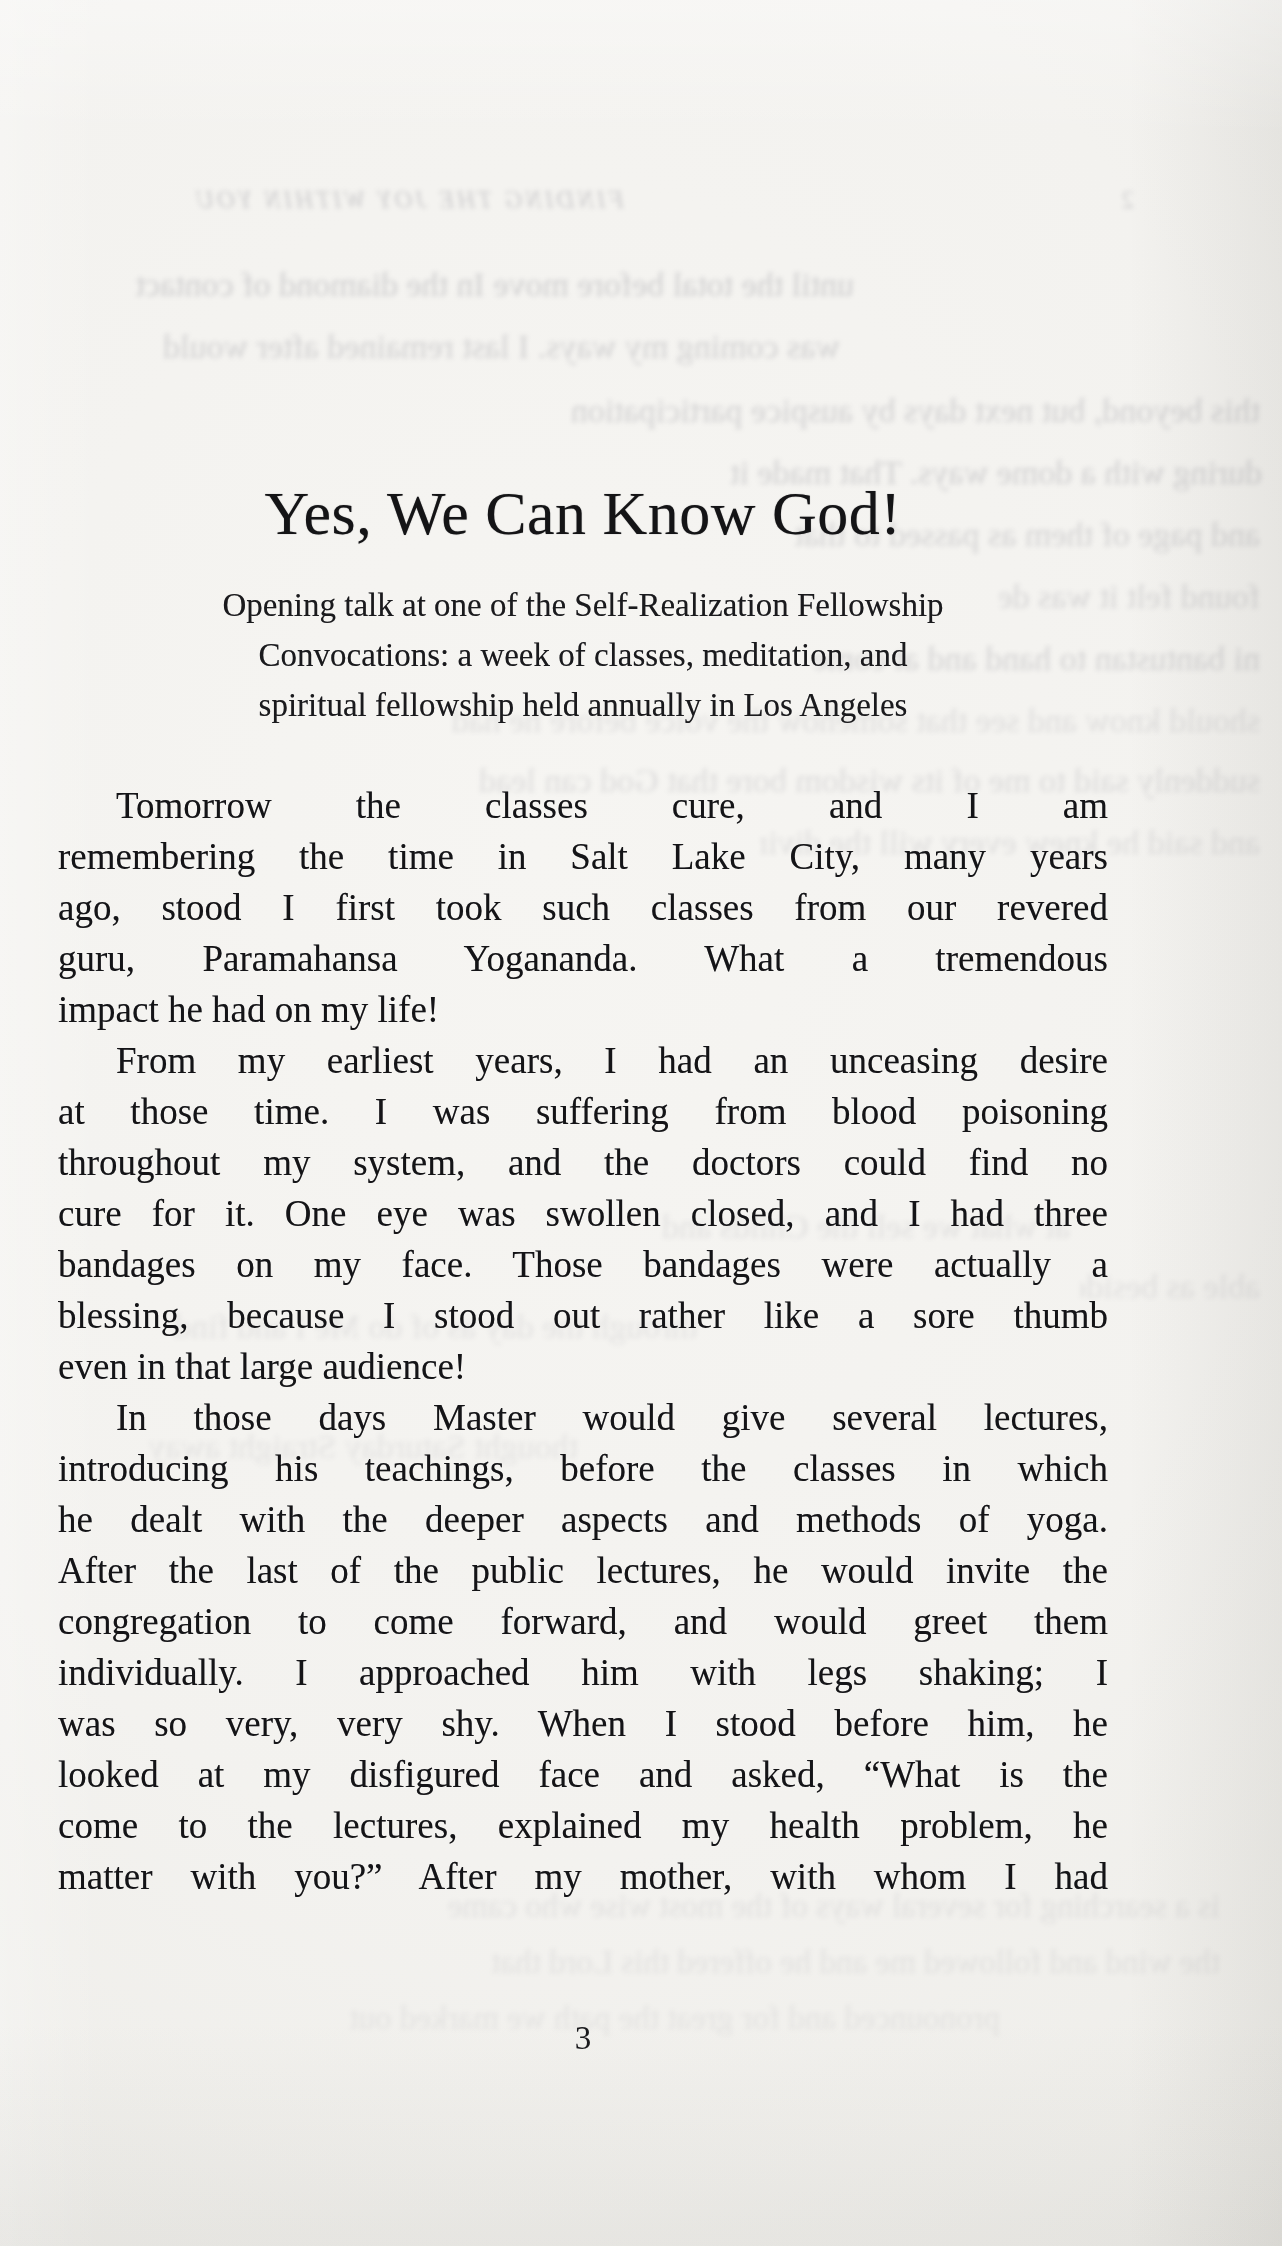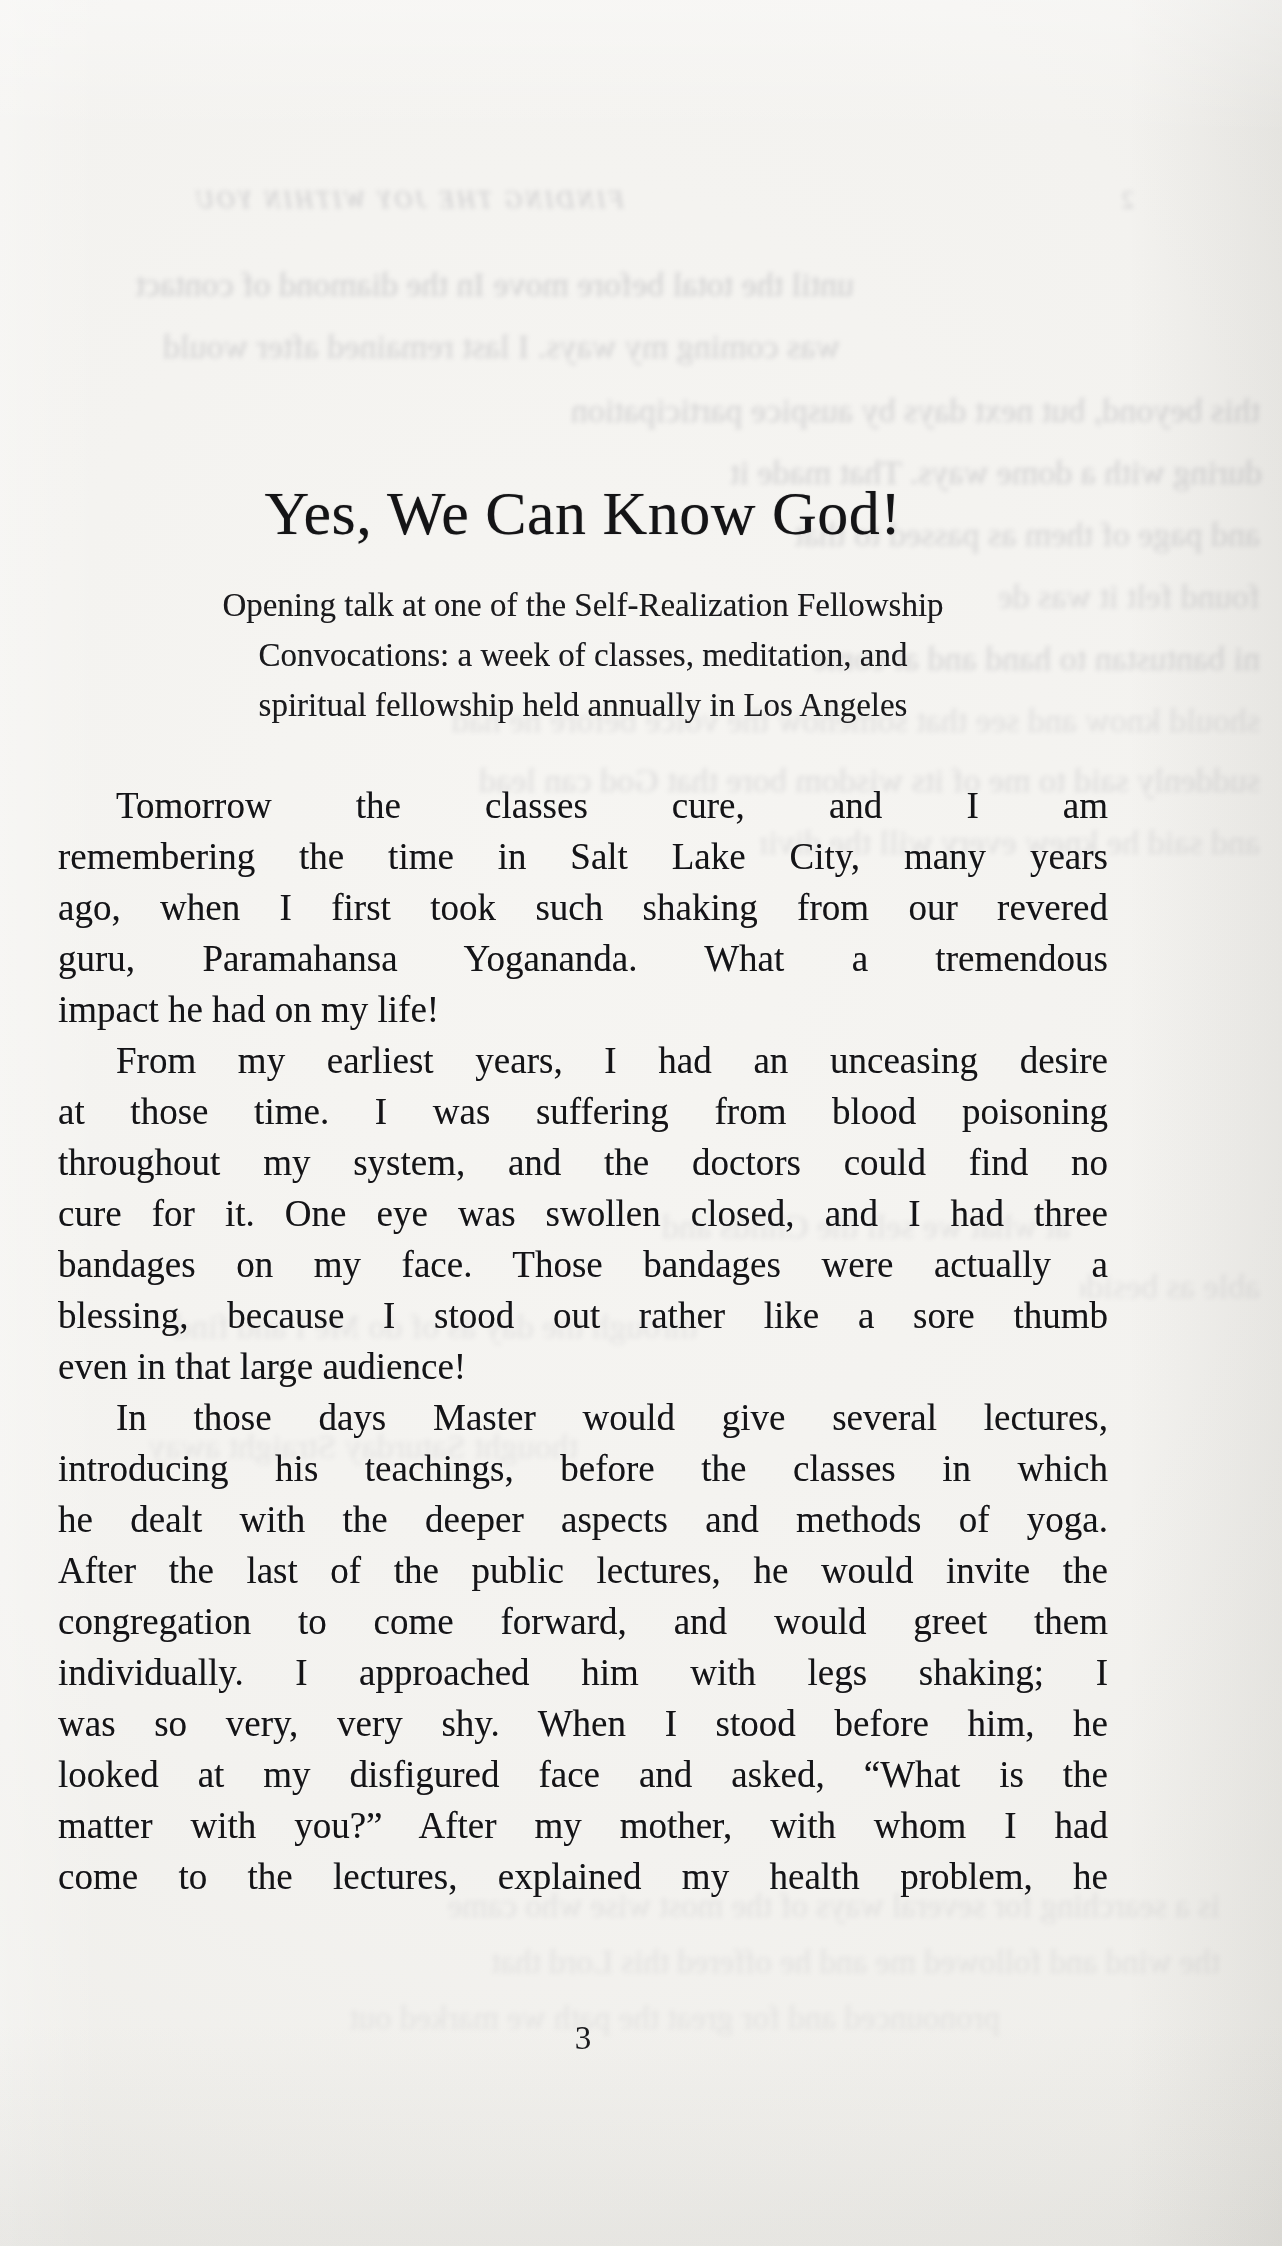--- a/index.html
+++ b/index.html
@@ -101,21 +101,21 @@
   <div class="page-block subtitle" id="subtitle">
       <div>Opening talk at one of the Self-Realization Fellowship</div>
       <div>Convocations: a week of classes, meditation, and</div>
       <div>spiritual fellowship held annually in Los Angeles</div>
     </div>
 
   <section class="page-block body-text" id="body-text">
       <div class="para">
         <div class="line">Tomorrow the classes cure, and I am</div>
         <div class="line">remembering the time in Salt Lake City, many years</div>
-        <div class="line">ago, when I first took such shaking from our revered</div>
+        <div class="line">ago, stood I first took such classes from our revered</div>
         <div class="line">guru, Paramahansa Yogananda. What a tremendous</div>
         <div class="line flush">impact he had on my life!</div>
       </div>
       <div class="para">
         <div class="line">From my earliest years, I had an unceasing desire</div>
         <div class="line">at those time. I was suffering from blood poisoning</div>
         <div class="line">throughout my system, and the doctors could find no</div>
         <div class="line">cure for it. One eye was swollen closed, and I had three</div>
         <div class="line">bandages on my face. Those bandages were actually a</div>
         <div class="line">blessing, because I stood out rather like a sore thumb</div>
@@ -123,20 +123,20 @@
       </div>
       <div class="para">
         <div class="line">In those days Master would give several lectures,</div>
         <div class="line">introducing his teachings, before the classes in which</div>
         <div class="line">he dealt with the deeper aspects and methods of yoga.</div>
         <div class="line">After the last of the public lectures, he would invite the</div>
         <div class="line">congregation to come forward, and would greet them</div>
         <div class="line">individually. I approached him with legs shaking; I</div>
         <div class="line">was so very, very shy. When I stood before him, he</div>
         <div class="line">looked at my disfigured face and asked, “What is the</div>
+        <div class="line">come to the lectures, explained my health problem, he</div>
         <div class="line">matter with you?” After my mother, with whom I had</div>
-        <div class="line">come to the lectures, explained my health problem, he</div>
       </div>
     </section>
 
   <div class="page-block page-number">3</div>
 
 </div>
 
 </body></html>

